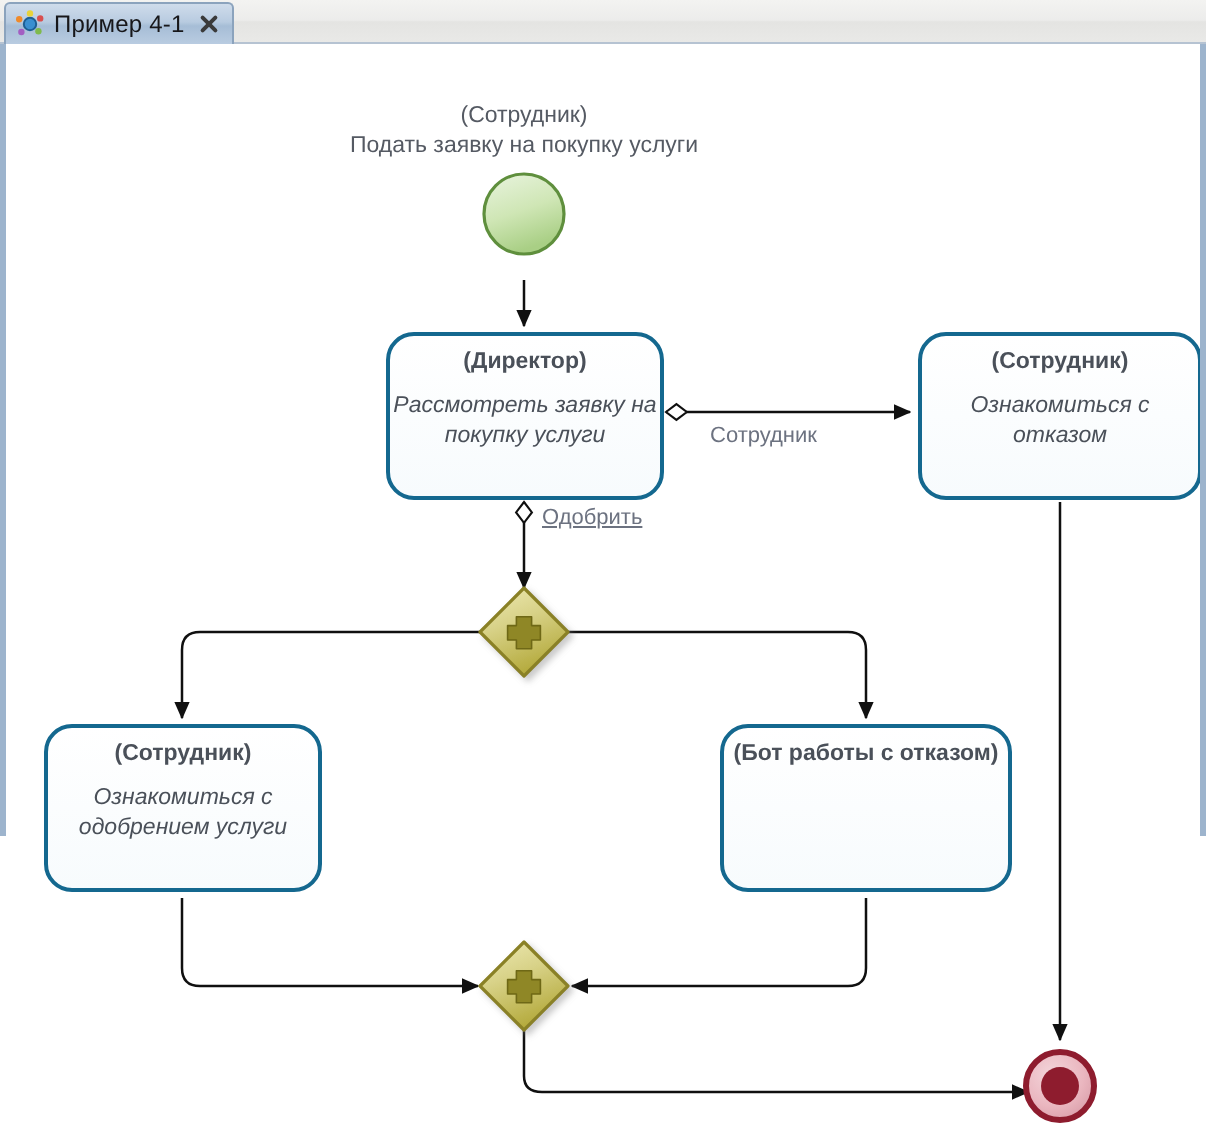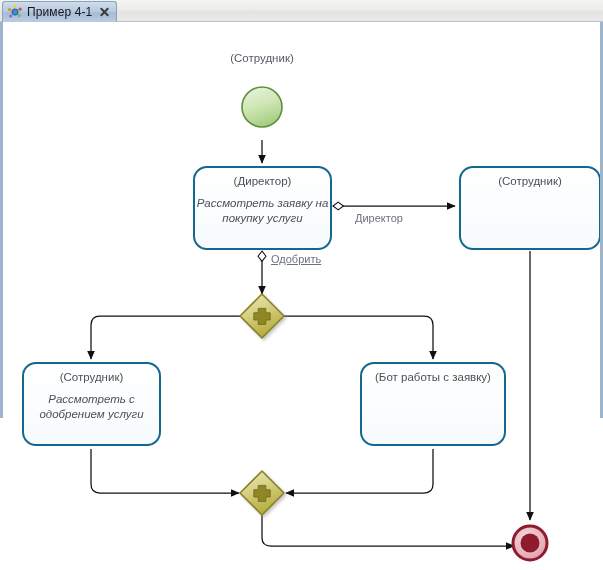--- a/index.html
+++ b/index.html
@@ -107,21 +107,21 @@
     line-height: 15px;
     pointer-events: none;
   }
   .tasktext {
     position: absolute;
     text-align: center;
     font-size: 11.5px;
     line-height: 15px;
     color: #4a5059;
   }
-  .tasktext .role { display: block; margin-bottom: 7px; }
+  .tasktext .role { display: block; margin-bottom: 7px; font-weight: bold; }
   .tasktext .body { display: block; font-style: italic; }
   .edgelabel {
     position: absolute;
     font-size: 11px;
     color: #6c7280;
     white-space: nowrap;
   }
 </style>
 </head>
 <body>
@@ -219,38 +219,40 @@
         </g>
 
         <g>
           <circle cx="527" cy="521" r="17" fill="url(#gEndOuter)" stroke="#8e1c2e" stroke-width="3"></circle>
           <circle cx="527" cy="521" r="9.5" fill="#8e1c2e"></circle>
         </g>
       </svg>
 
       <div class="nodelabel" style="left:109px; top:29px; width:300px;">
         <span>(Сотрудник)</span><br>
+        <span>Подать заявку на покупку услуги</span>
       </div>
 
       <div class="tasktext" style="left:193px; top:152px; width:133px;">
         <span class="role">(Директор)</span>
         <span class="body">Рассмотреть заявку на покупку услуги</span>
       </div>
 
       <div class="tasktext" style="left:459px; top:152px; width:136px;">
         <span class="role">(Сотрудник)</span>
+        <span class="body">Ознакомиться с отказом</span>
       </div>
 
       <div class="tasktext" style="left:22px; top:348px; width:133px;">
         <span class="role">(Сотрудник)</span>
-        <span class="body">Рассмотреть с одобрением услуги</span>
+        <span class="body">Ознакомиться с одобрением услуги</span>
       </div>
 
       <div class="tasktext" style="left:360px; top:348px; width:140px;">
-        <span class="role">(Бот работы с заявку)</span>
-      </div>
-
-      <div class="edgelabel" style="left:352px; top:190px;">Директор</div>
+        <span class="role">(Бот работы с отказом)</span>
+      </div>
+
+      <div class="edgelabel" style="left:352px; top:190px;">Сотрудник</div>
       <div class="edgelabel" style="left:268px; top:231px;text-decoration:underline;">Одобрить</div>
 
     </div>
   </div>
 </div>
 
 </body></html>

